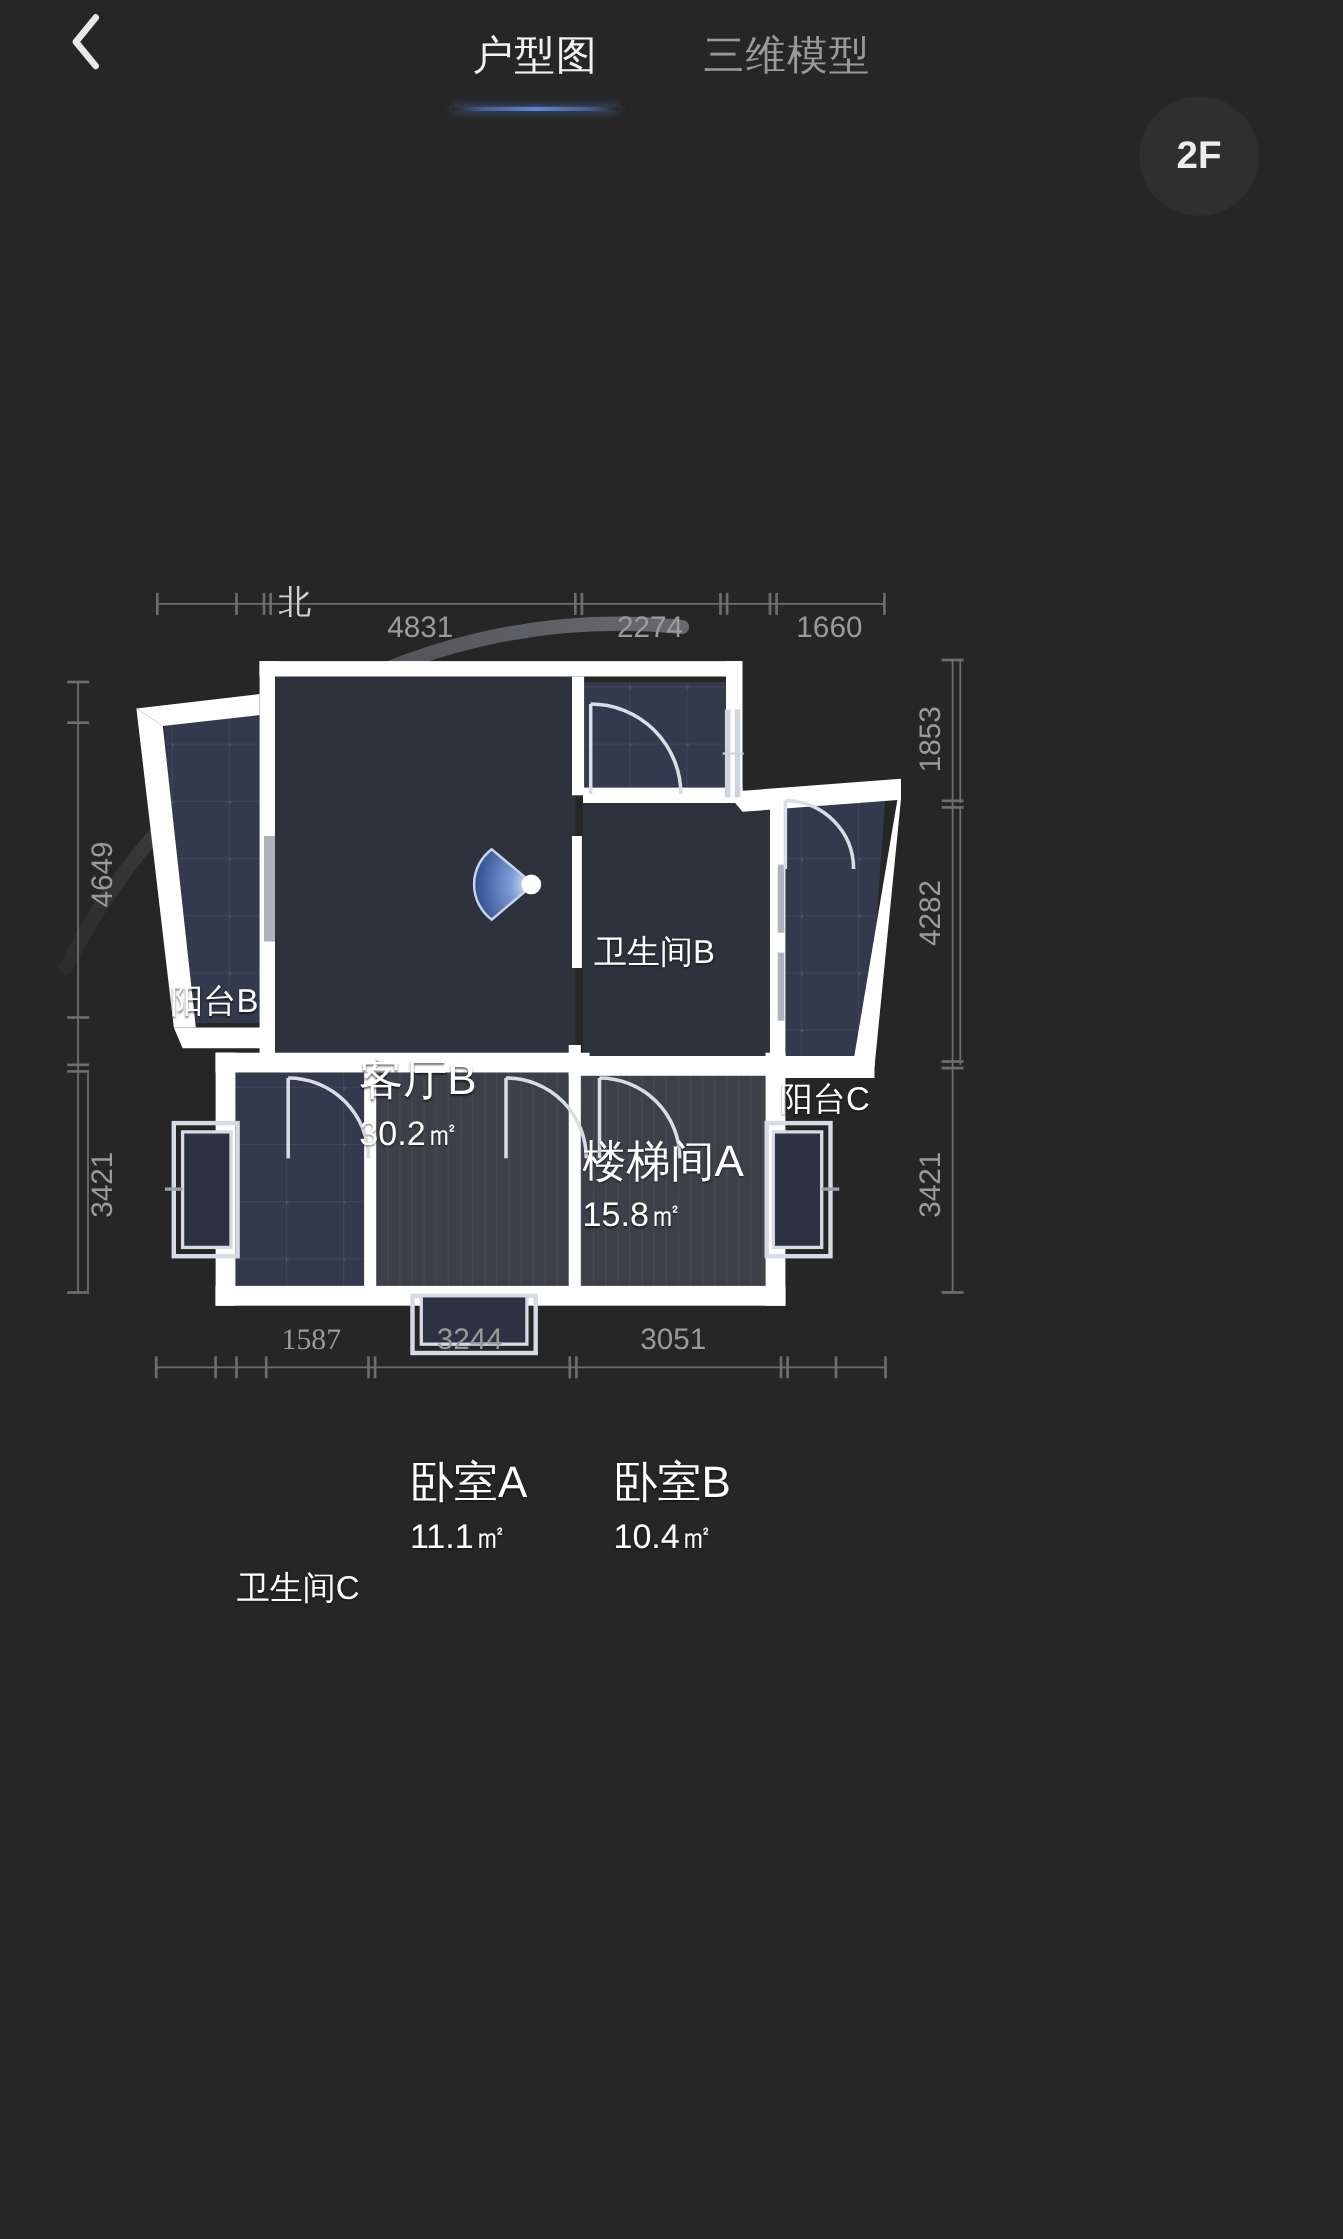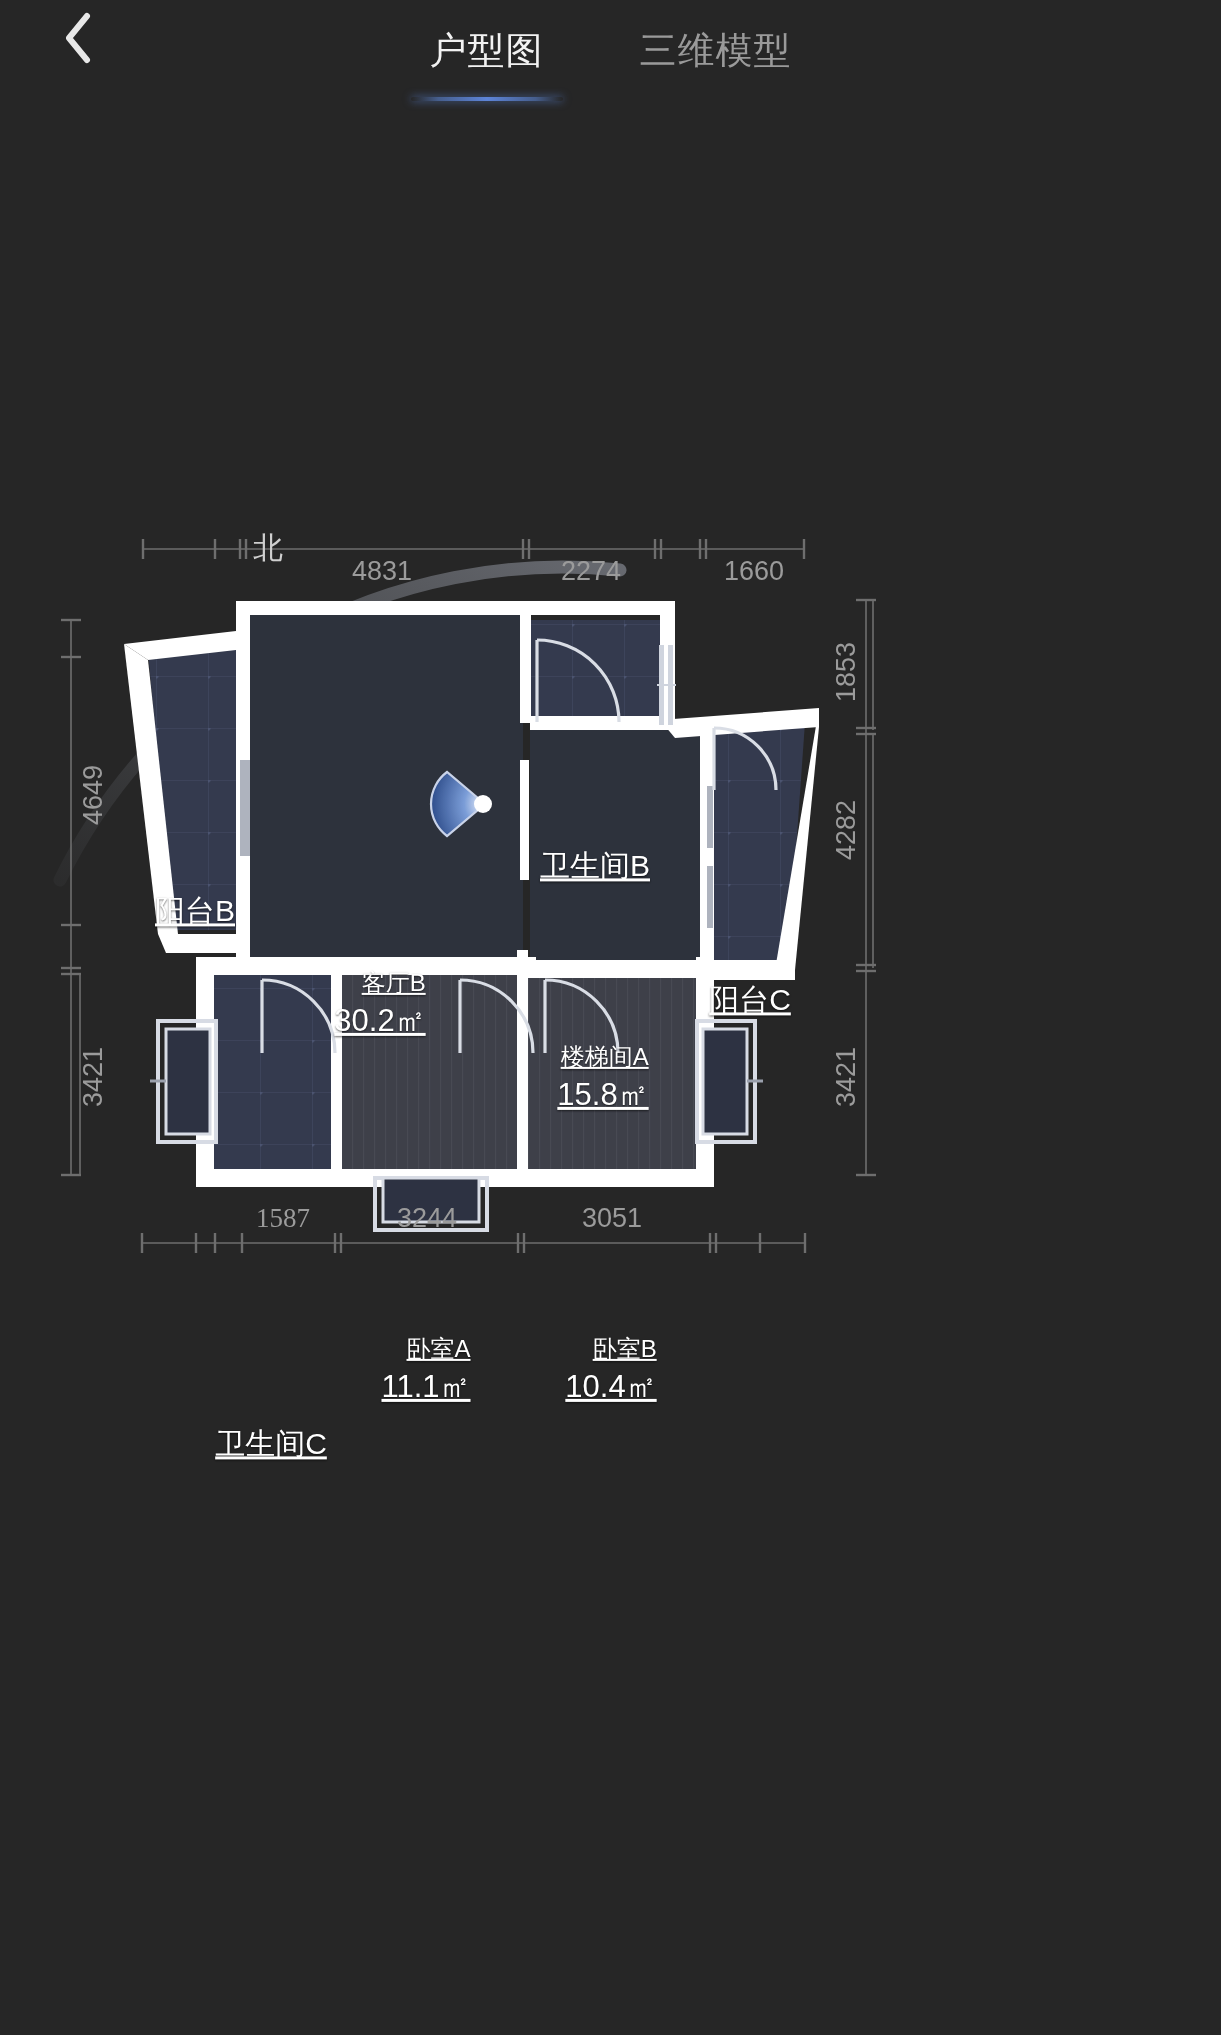--- a/index.html
+++ b/index.html
@@ -91,28 +91,27 @@
     width: 1221px; height: 2035px;
     pointer-events: none;
   }
   .plan svg { display: block; }
 
   
   .labels { position: absolute; left: 0; top: 0; width: 1221px; height: 2035px; }
   .room-label {
     position: absolute;
     color: #ffffff;
-    text-align: right;
+    text-align: left;
     line-height: 1.24;
     white-space: nowrap;
     transform: translate(-50%, -50%);
     text-shadow: 0 1px 2px rgba(0,0,0,0.6);
-    text-decoration: underline;
-  }
-  .room-label .rname { display: block; font-size: 24px; }
+  }
+  .room-label .rname { display: block; font-size: 40px; }
   .room-label .rarea { display: block; font-size: 31px; margin-top: 4px; }
   .room-label.small .rname { font-size: 30px; }
 
   .dim-label {
     position: absolute;
     color: #9b9b9b;
     font-size: 27px;
     white-space: nowrap;
     transform: translate(-50%, -50%);
   }
@@ -144,20 +143,23 @@
       <div class="tab active">
         <span>户型图</span>
         <span class="tab-underline"></span>
       </div>
       <div class="tab inactive">
         <span>三维模型</span>
       </div>
     </div>
   </div>
 
+  <div class="floor-badge">
+    <span>2F</span>
+  </div>
 
   <div class="plan">
     <svg width="1221" height="2035" viewBox="0 0 1221 2035">
       <defs>
 
         <pattern id="tileTex" width="52" height="52" patternUnits="userSpaceOnUse">
           <rect width="52" height="52" fill="#343a4e"></rect>
           <path d="M0 0 H52 M0 0 V52" stroke="#47506a" stroke-width="1.6" opacity="0.55"></path>
           <circle cx="0" cy="0" r="2.6" fill="#5a6486" opacity="0.5"></circle>
         </pattern>

